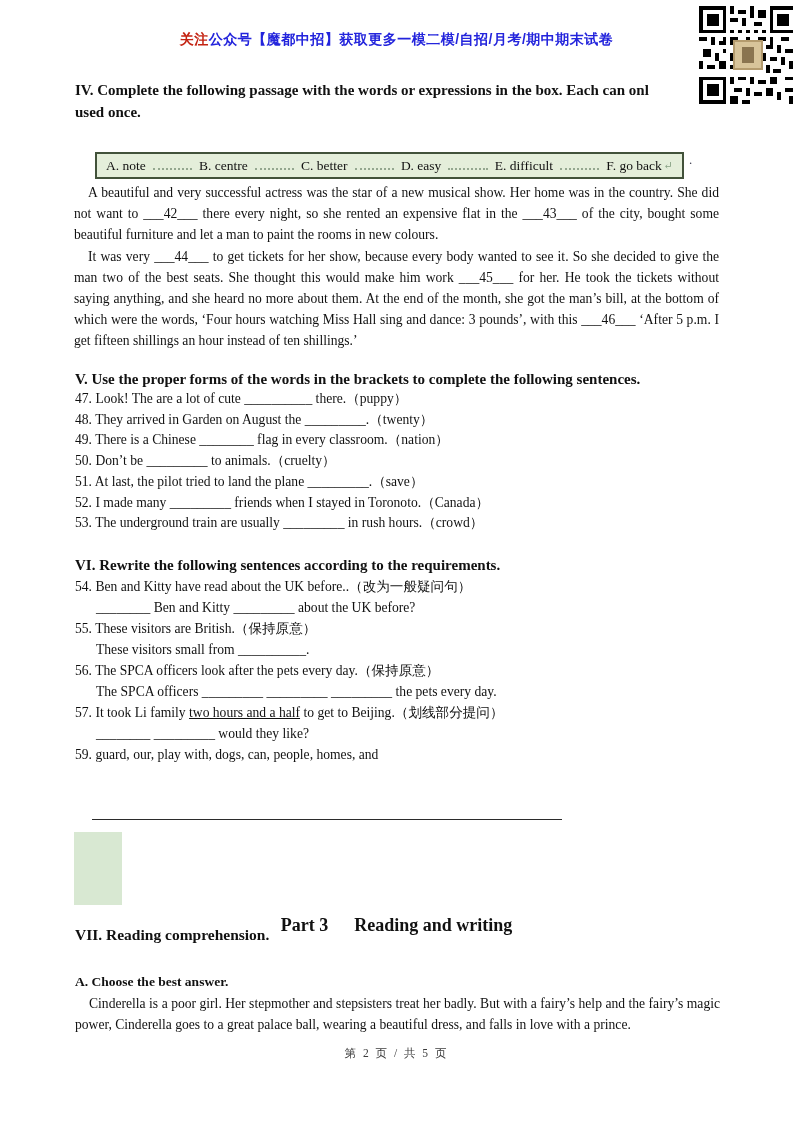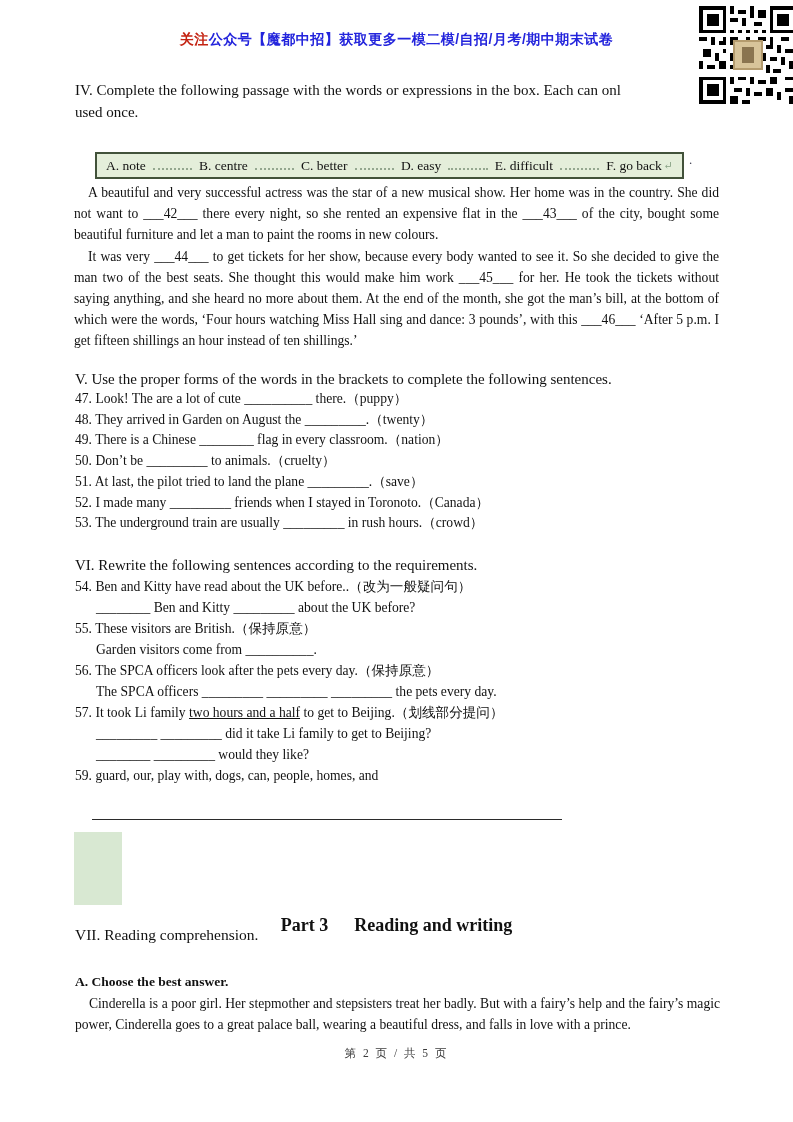--- a/index.html
+++ b/index.html
@@ -23,21 +23,21 @@
     font-size:14px; font-weight:bold;
     letter-spacing:0.5px;
   }
   .promo .red  { color:#c42413; }
   .promo .blue { color:#2324dc; }
 
   
   .qr { top:6px; right:-4px; width:98px; height:98px; }
 
   
-  .h-bold { font-weight:normal; font-size:15px; line-height:22px; }
+  .h-bold { font-weight:bold; font-size:15px; line-height:22px; }
   .sec4-title { top:79px; left:75px; width:648px; }
   .sec5-title { top:368px; left:75px; width:648px; }
   .sec6-title { top:554px; left:75px; width:648px; }
   .sec7-title { top:924px; left:75px; width:648px; font-size:15.5px; }
   .sub-a      { top:974px; left:75px; width:648px; font-weight:bold; font-size:13.5px; }
 
   
   .word-box {
     top:152px; left:95px; width:589px; height:27px;
     background:#e4eeda;
@@ -222,31 +222,30 @@
   <div class="abs h-bold sec6-title">VI. Rewrite the following sentences according to the requirements.</div>
   <div class="abs sec6-items">
     <div>
       <span>54. Ben and Kitty have read about the UK before..（改为一般疑问句）</span><span class="uline"></span><span></span>
     </div>
     <div class="answer">________ Ben and Kitty _________ about the UK before?</div>
 
     <div>
       <span>55. These visitors are British.（保持原意）</span><span class="uline"></span><span></span>
     </div>
-    <div class="answer">Garden visitors come from __________.</div>
+    <div class="answer">These visitors small from __________.</div>
 
     <div>
       <span>56. The SPCA officers look after the pets every day.（保持原意）</span><span class="uline"></span><span></span>
     </div>
     <div class="answer">The SPCA officers _________ _________ _________ the pets every day.</div>
 
     <div>
       <span>57. It took Li family </span><span class="uline">two hours and a half</span><span> to get to Beijing.（划线部分提问）</span>
     </div>
-    <div class="answer">_________ _________ did it take Li family to get to Beijing?</div>
 
     <div class="answer">________ _________ would they like?</div>
 
     <div>
       <span>59. guard, our, play with, dogs, can, people, homes, and</span>
     </div>
   </div>
 
   <div class="abs blank-line"></div>
 

